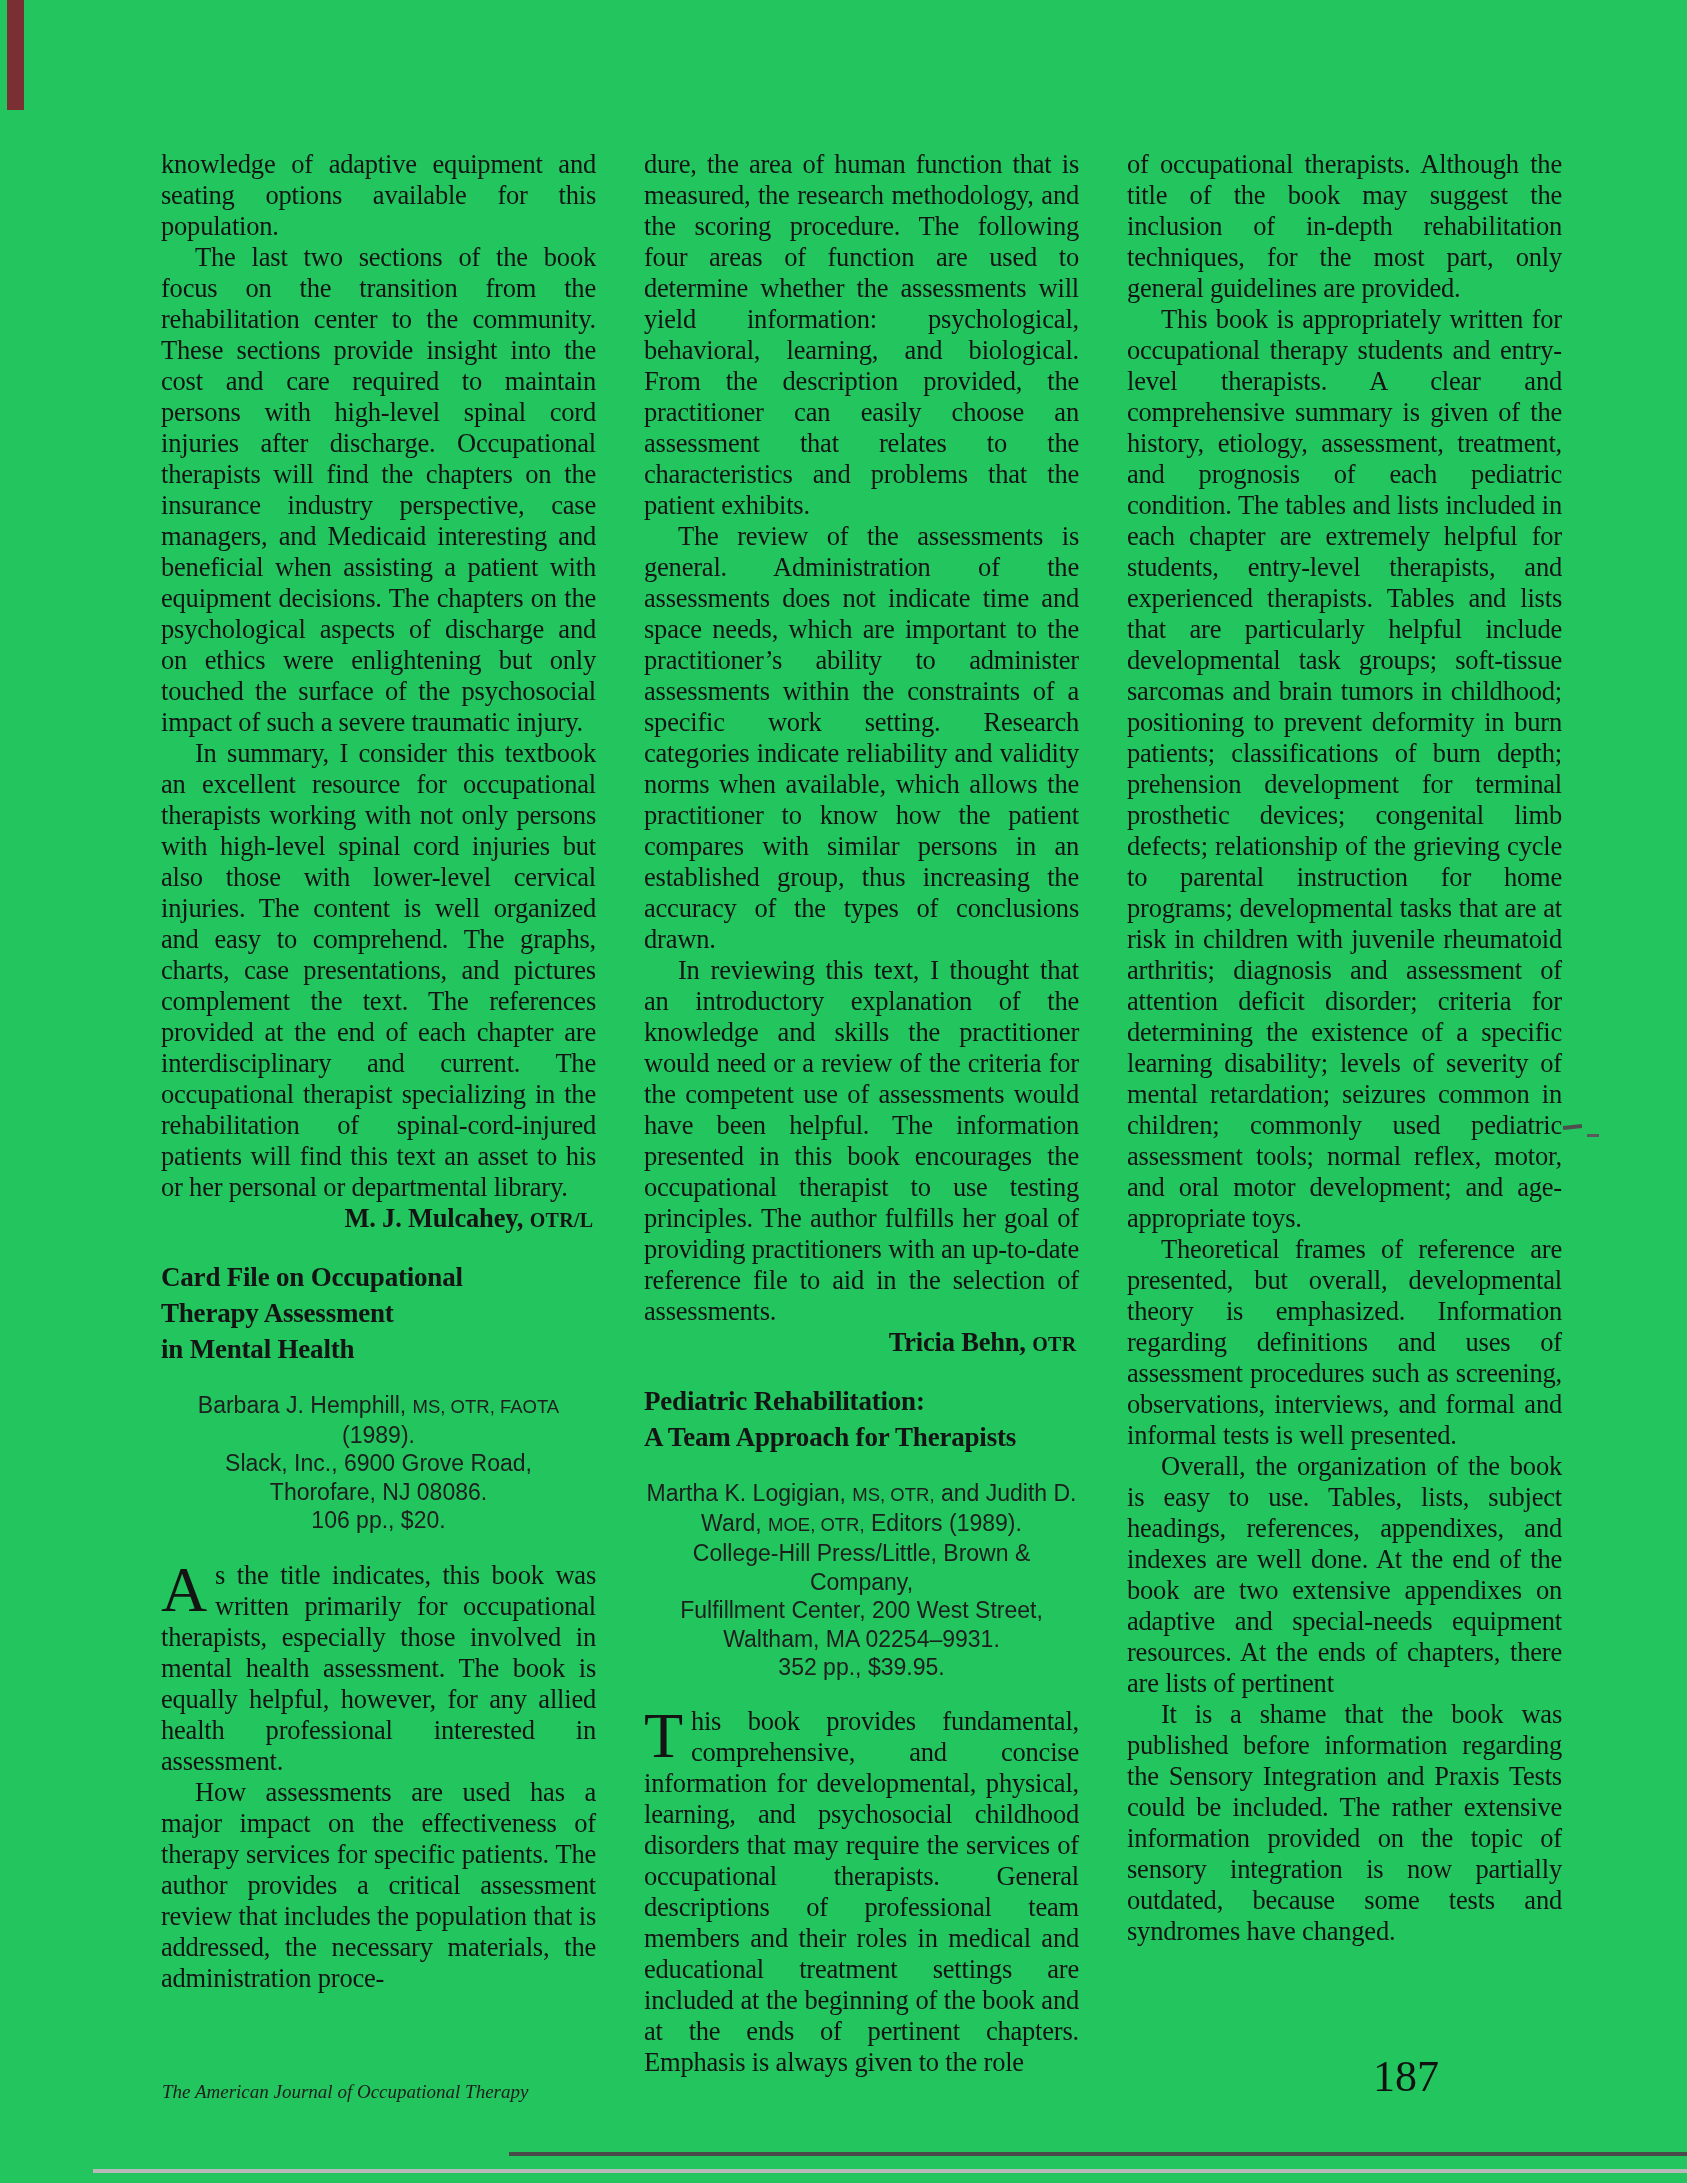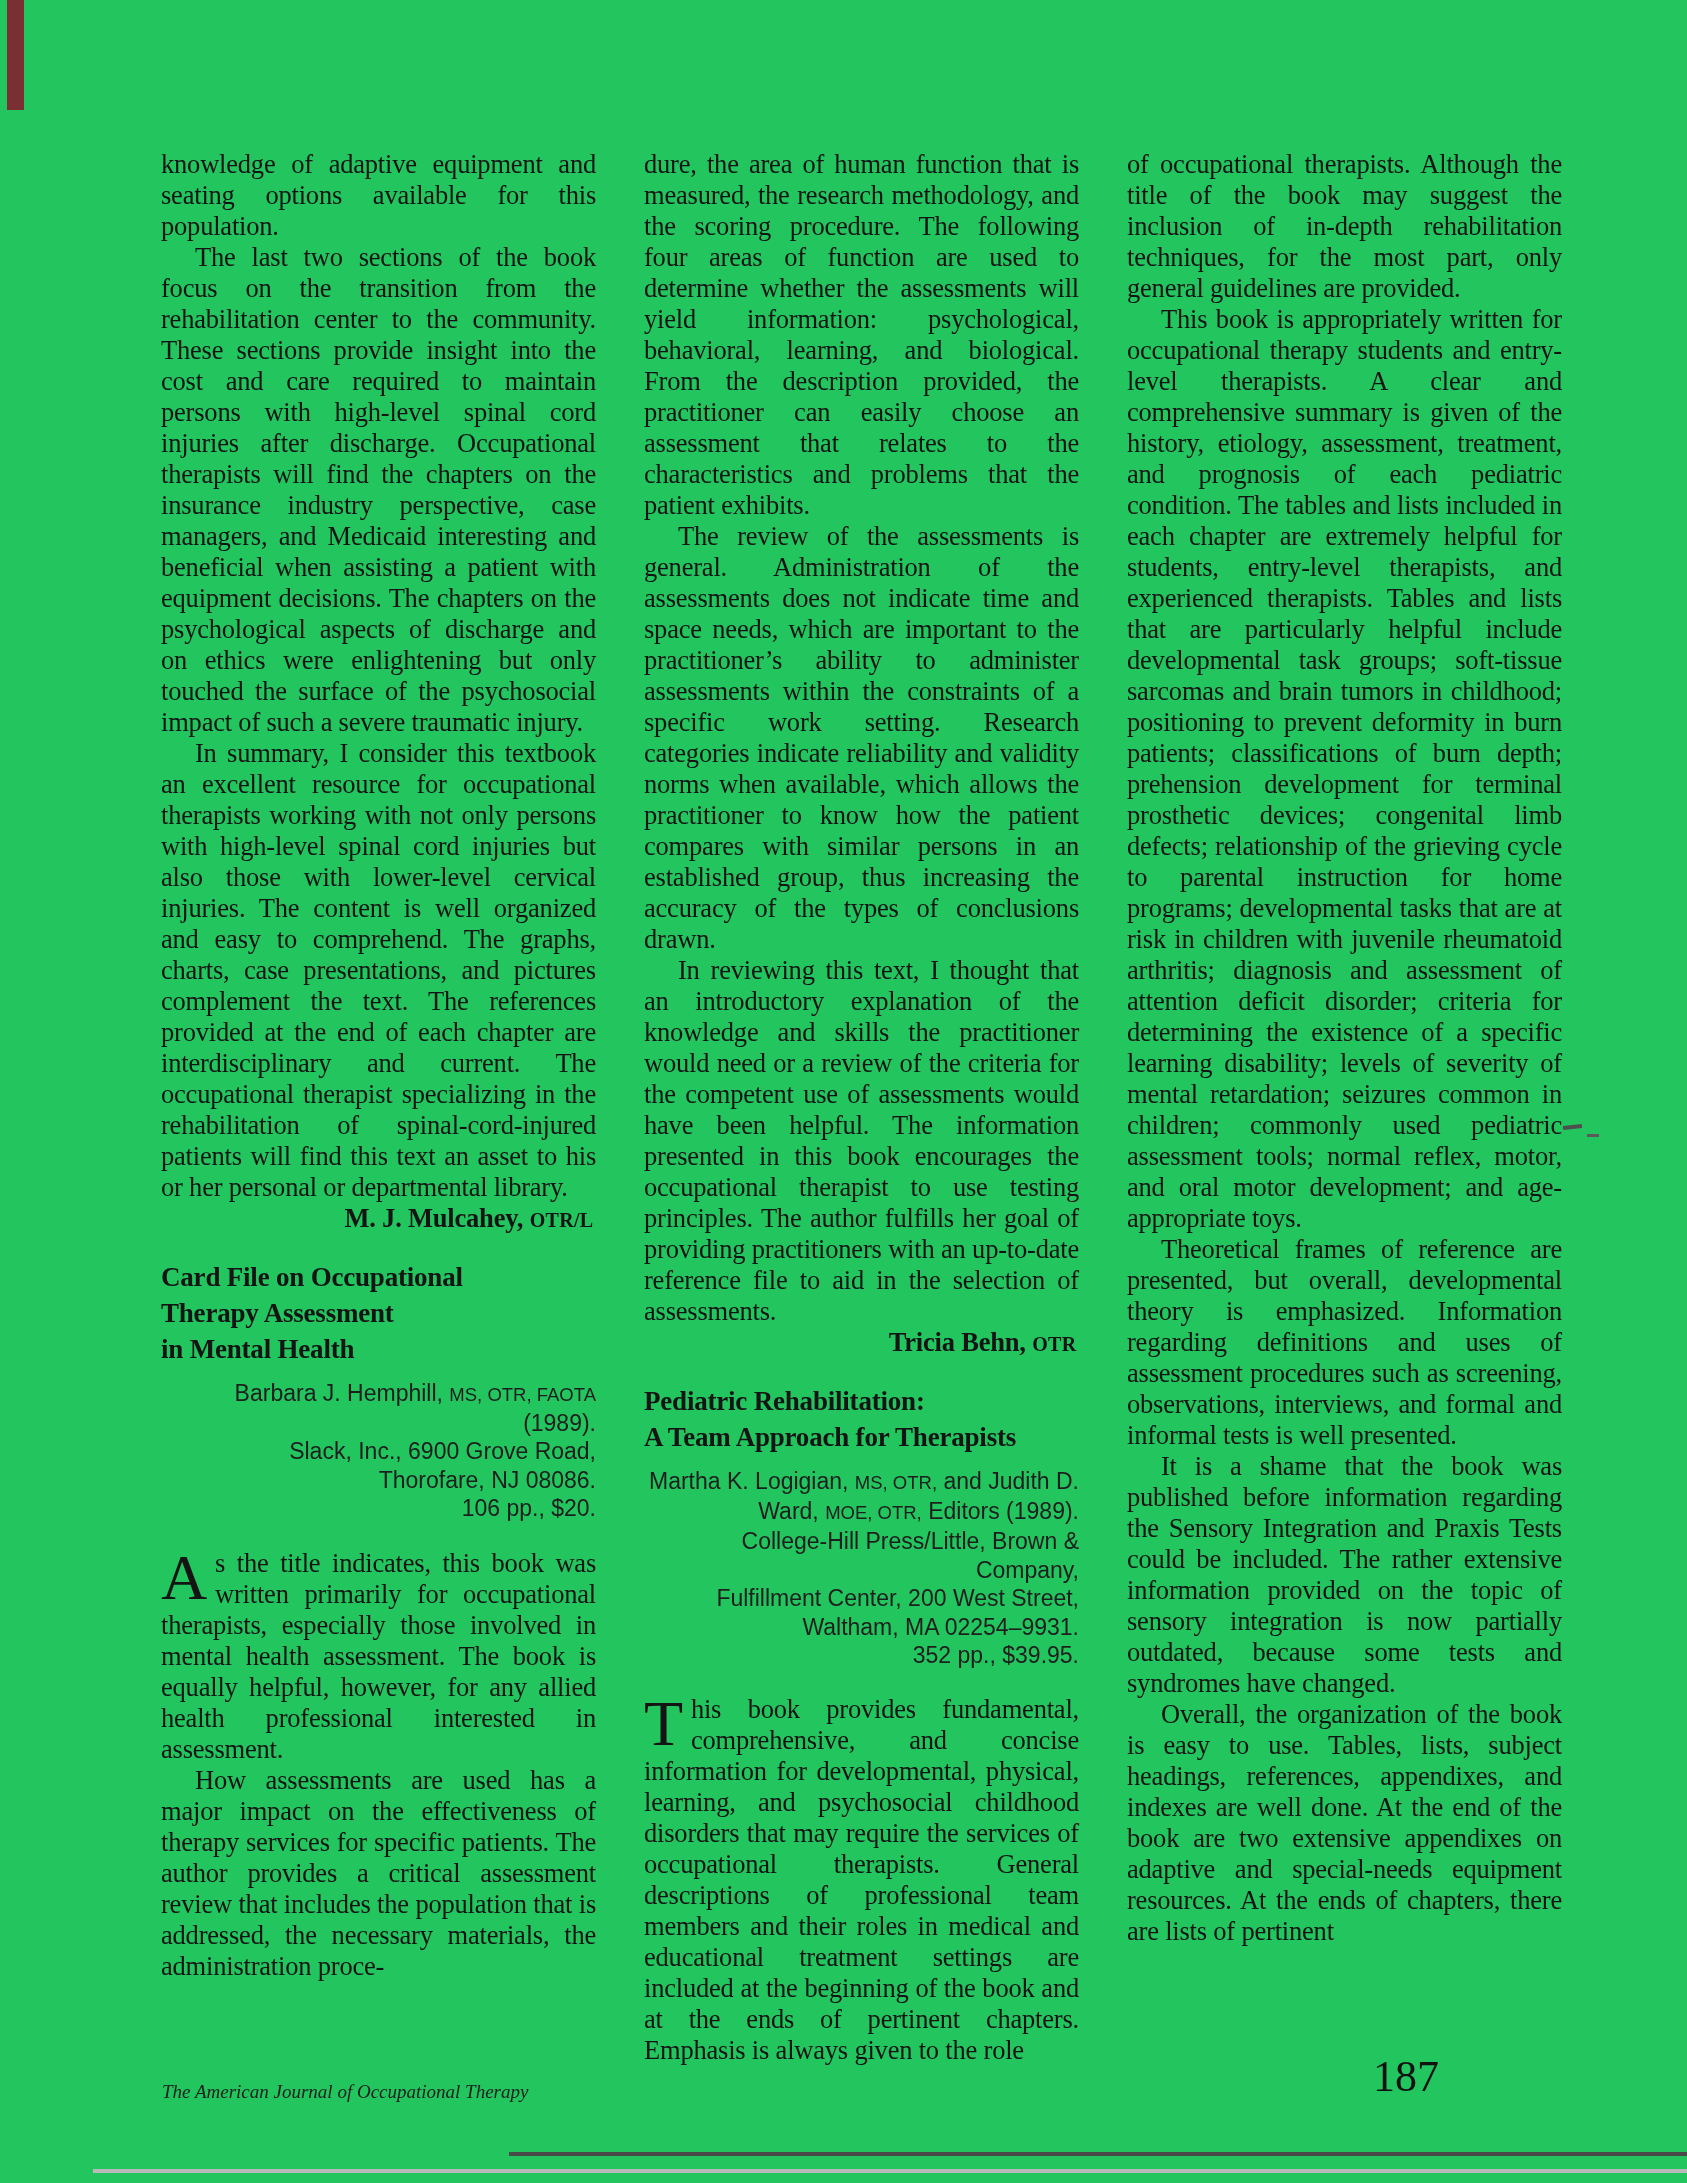--- a/index.html
+++ b/index.html
@@ -9,22 +9,22 @@
        text-align:justify;letter-spacing:-0.2px;}
   .col-1{left:161px;}
   .col-2{left:644px;}
   .col-3{left:1127px;}
   p.body{margin:0;text-indent:34px;}
   p.body.first{text-indent:0;}
   .sig{margin:0;text-align:right;padding-right:2.6px;text-indent:0;font-weight:bold;}
   .sig .cred{font-size:20px;letter-spacing:0.3px;}
   .review-heading{margin:22.5px 0 0 0;font-weight:700;font-size:27px;line-height:36px;
                   text-align:left;text-indent:0;}
-  .citation{margin:12px 0 0 0;font-family:"Liberation Sans","DejaVu Sans",sans-serif;
-            font-size:23px;line-height:28.4px;text-align:right;color:#1e1e1e;letter-spacing:0;}
+  .citation{margin:24px 0 0 0;font-family:"Liberation Sans","DejaVu Sans",sans-serif;
+            font-size:23px;line-height:28.4px;text-align:center;color:#1e1e1e;letter-spacing:0;}
   .citation .sc{font-size:18.5px;}
   .citation .it{}
   p.dropcap-para{margin-top:25px;text-indent:0;}
   .dropcap{float:left;font-size:64px;line-height:52px;padding:4px 8px 0 0;}
   .footer-journal{position:absolute;left:162px;top:2081px;font-style:italic;
                   font-size:19px;color:#1e1e1e;letter-spacing:0;}
   .page-number{position:absolute;left:1373px;top:2051px;font-size:44px;color:#111;}
   .red-bar{position:absolute;left:6.6px;top:0;width:17px;height:110px;background:#7a2f33;}
   .edge-dash-1{position:absolute;left:1563px;top:1125px;width:18.5px;height:4px;
                background:#4e4e4e;transform:rotate(-6deg);}
@@ -82,22 +82,22 @@
       <div>352 pp., $39.95.</div>
     </div>
 
     <p class="body dropcap-para"><span class="dropcap">T</span><span>his book provides fundamental, comprehensive, and concise information for developmental, physical, learning, and psychosocial childhood disorders that may require the services of occupational therapists. General descriptions of professional team members and their roles in medical and educational treatment settings are included at the beginning of the book and at the ends of pertinent chapters. Emphasis is always given to the role</span></p>
   </div>
 
   <div class="col col-3">
     <p class="body first">of occupational therapists. Although the title of the book may suggest the inclusion of in-depth rehabilitation techniques, for the most part, only general guidelines are provided.</p>
     <p class="body">This book is appropriately written for occupational therapy students and entry-level therapists. A clear and comprehensive summary is given of the history, etiology, assessment, treatment, and prognosis of each pediatric condition. The tables and lists included in each chapter are extremely helpful for students, entry-level therapists, and experienced therapists. Tables and lists that are particularly helpful include developmental task groups; soft-tissue sarcomas and brain tumors in childhood; positioning to prevent deformity in burn patients; classifications of burn depth; prehension development for terminal prosthetic devices; congenital limb defects; relationship of the grieving cycle to parental instruction for home programs; developmental tasks that are at risk in children with juvenile rheumatoid arthritis; diagnosis and assessment of attention deficit disorder; criteria for determining the existence of a specific learning disability; levels of severity of mental retardation; seizures common in children; commonly used pediatric assessment tools; normal reflex, motor, and oral motor development; and age-appropriate toys.</p>
     <p class="body">Theoretical frames of reference are presented, but overall, developmental theory is emphasized. Information regarding definitions and uses of assessment procedures such as screening, observations, interviews, and formal and informal tests is well presented.</p>
+    <p class="body">Overall, the organization of the book is easy to use. Tables, lists, subject headings, references, appendixes, and indexes are well done. At the end of the book are two extensive appendixes on adaptive and special-needs equipment resources. At the ends of chapters, there are lists of pertinent</p>
     <p class="body">It is a shame that the book was published before information regarding the Sensory Integration and Praxis Tests could be included. The rather extensive information provided on the topic of sensory integration is now partially outdated, because some tests and syndromes have changed.</p>
-    <p class="body">Overall, the organization of the book is easy to use. Tables, lists, subject headings, references, appendixes, and indexes are well done. At the end of the book are two extensive appendixes on adaptive and special-needs equipment resources. At the ends of chapters, there are lists of pertinent</p>
   </div>
 
   <div class="footer-journal">The American Journal of Occupational Therapy</div>
   <div class="page-number">187</div>
 
   <div class="edge-dash-1"></div>
   <div class="edge-dash-2"></div>
   <div class="bottom-line-dark"></div>
   <div class="bottom-line-light"></div>
 

